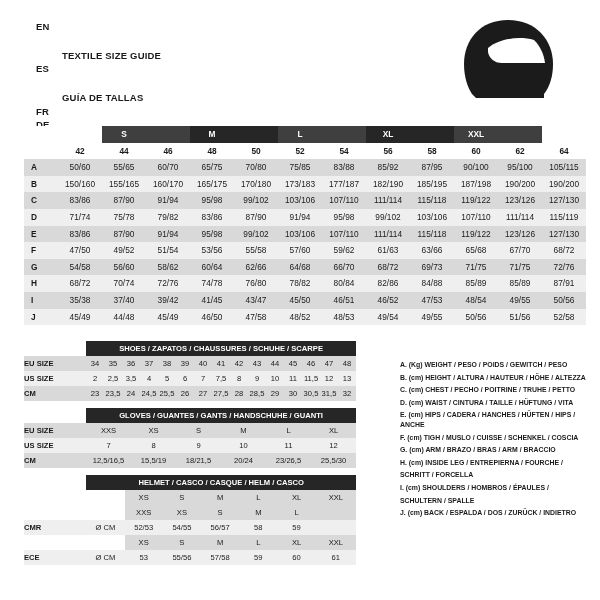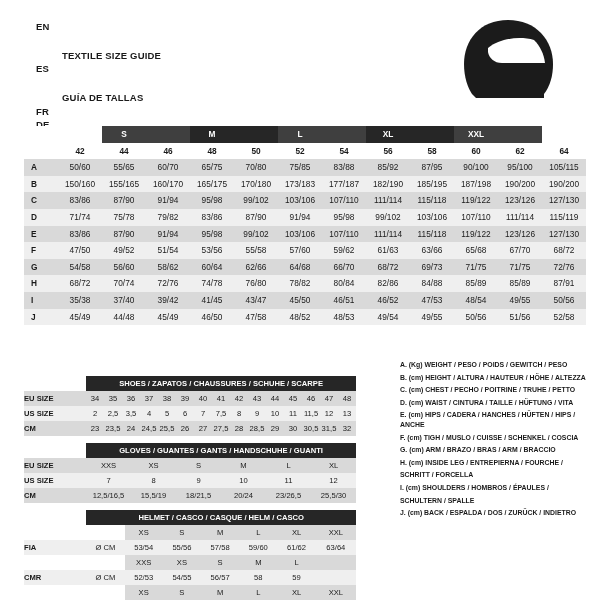--- a/index.html
+++ b/index.html
@@ -39,21 +39,21 @@
 
   .numrow td { text-align:center; font-weight:bold; font-size:8.6px; background:#ffffff; }
   .numrow td.lbl { background:#ffffff; }
 
   .drow td { text-align:center; }
   .drow td.lbl { text-align:left; font-weight:bold; padding-left:7px; }
   .drow.odd td { background:#d9d9d9; }
   .drow.even td { background:#efefef; }
 
   
-  .lower { position:absolute; left:24px; top:376px; width:332px; }
+  .lower { position:absolute; left:24px; top:341px; width:332px; }
   table.sub { border-collapse:collapse; width:100%; table-layout:fixed; }
   table.sub td { font-size:7.6px; height:15px; line-height:15px; padding:0; }
   td.sec {
     background:#262626; color:#fff; font-weight:bold; font-size:8.2px;
     text-align:center;
   }
   td.rlbl { font-weight:bold; padding-left:6px; font-size:7.6px; text-align:left;margin-left:24px; }
   .r-grey td { background:#d9d9d9; }
   .r-light td { background:#efefef; }
   td.c { text-align:center; }
@@ -458,30 +458,20 @@
       <tr class="r-grey">
         <td style="background:#ffffff"></td>
         <td style="background:#ffffff"></td>
         <td class="c">XS</td>
         <td class="c">S</td>
         <td class="c">M</td>
         <td class="c">L</td>
         <td class="c">XL</td>
         <td class="c">XXL</td>
       </tr>
-      <tr class="r-light">
-        <td class="rlbl">FIA</td>
-        <td class="c">Ø CM</td>
-        <td class="c">53/54</td>
-        <td class="c">55/56</td>
-        <td class="c">57/58</td>
-        <td class="c">59/60</td>
-        <td class="c">61/62</td>
-        <td class="c">63/64</td>
-      </tr>
       <tr class="r-grey">
         <td style="background:#ffffff"></td>
         <td style="background:#ffffff"></td>
         <td class="c">XXS</td>
         <td class="c">XS</td>
         <td class="c">S</td>
         <td class="c">M</td>
         <td class="c">L</td>
         <td style="background:#d9d9d9"></td>
       </tr>
@@ -497,20 +487,30 @@
       </tr>
       <tr class="r-grey">
         <td style="background:#ffffff"></td>
         <td style="background:#ffffff"></td>
         <td class="c">XS</td>
         <td class="c">S</td>
         <td class="c">M</td>
         <td class="c">L</td>
         <td class="c">XL</td>
         <td class="c">XXL</td>
+      </tr>
+      <tr class="r-light">
+        <td class="rlbl">ECE</td>
+        <td class="c">Ø CM</td>
+        <td class="c">53</td>
+        <td class="c">55/56</td>
+        <td class="c">57/58</td>
+        <td class="c">59</td>
+        <td class="c">60</td>
+        <td class="c">61</td>
       </tr>
     </tbody>
       </table>
   </div>
 
   <div class="legend">
     <div>A. (Kg) WEIGHT / PESO / POIDS / GEWITCH / PESO</div>
     <div>B. (cm) HEIGHT / ALTURA / HAUTEUR / HÖHE / ALTEZZA</div>
     <div>C. (cm) CHEST / PECHO / POITRINE / TRUHE / PETTO</div>
     <div>D. (cm) WAIST / CINTURA / TAILLE / HÜFTUNG / VITA</div>

